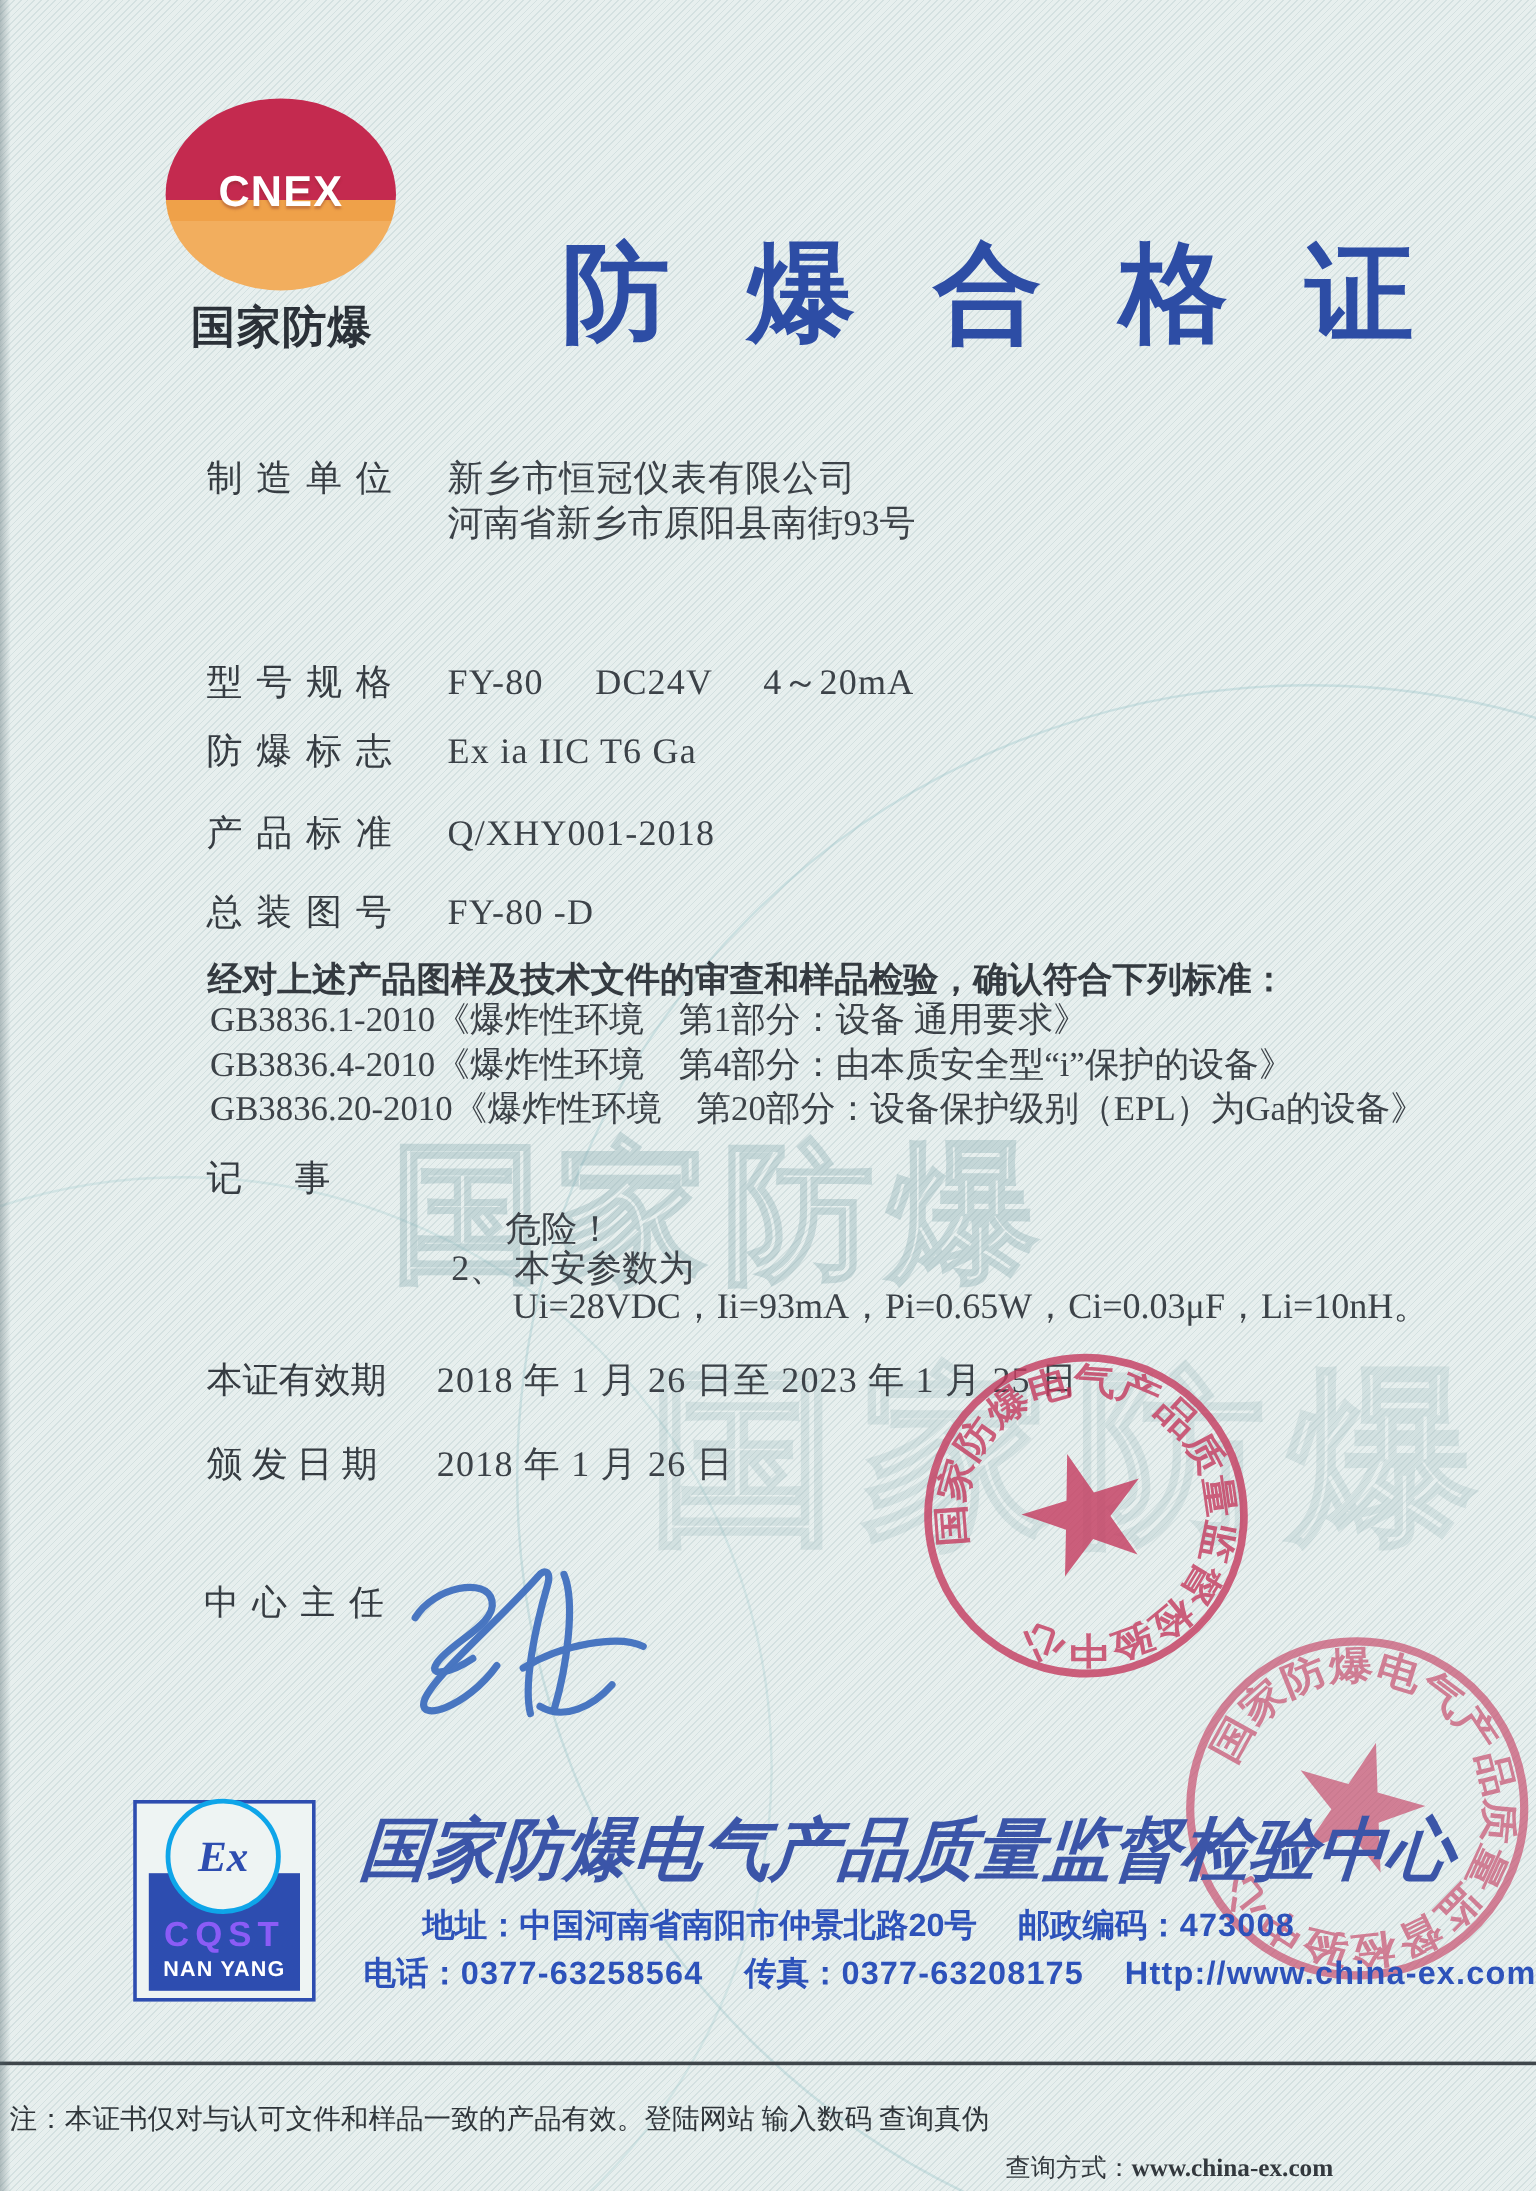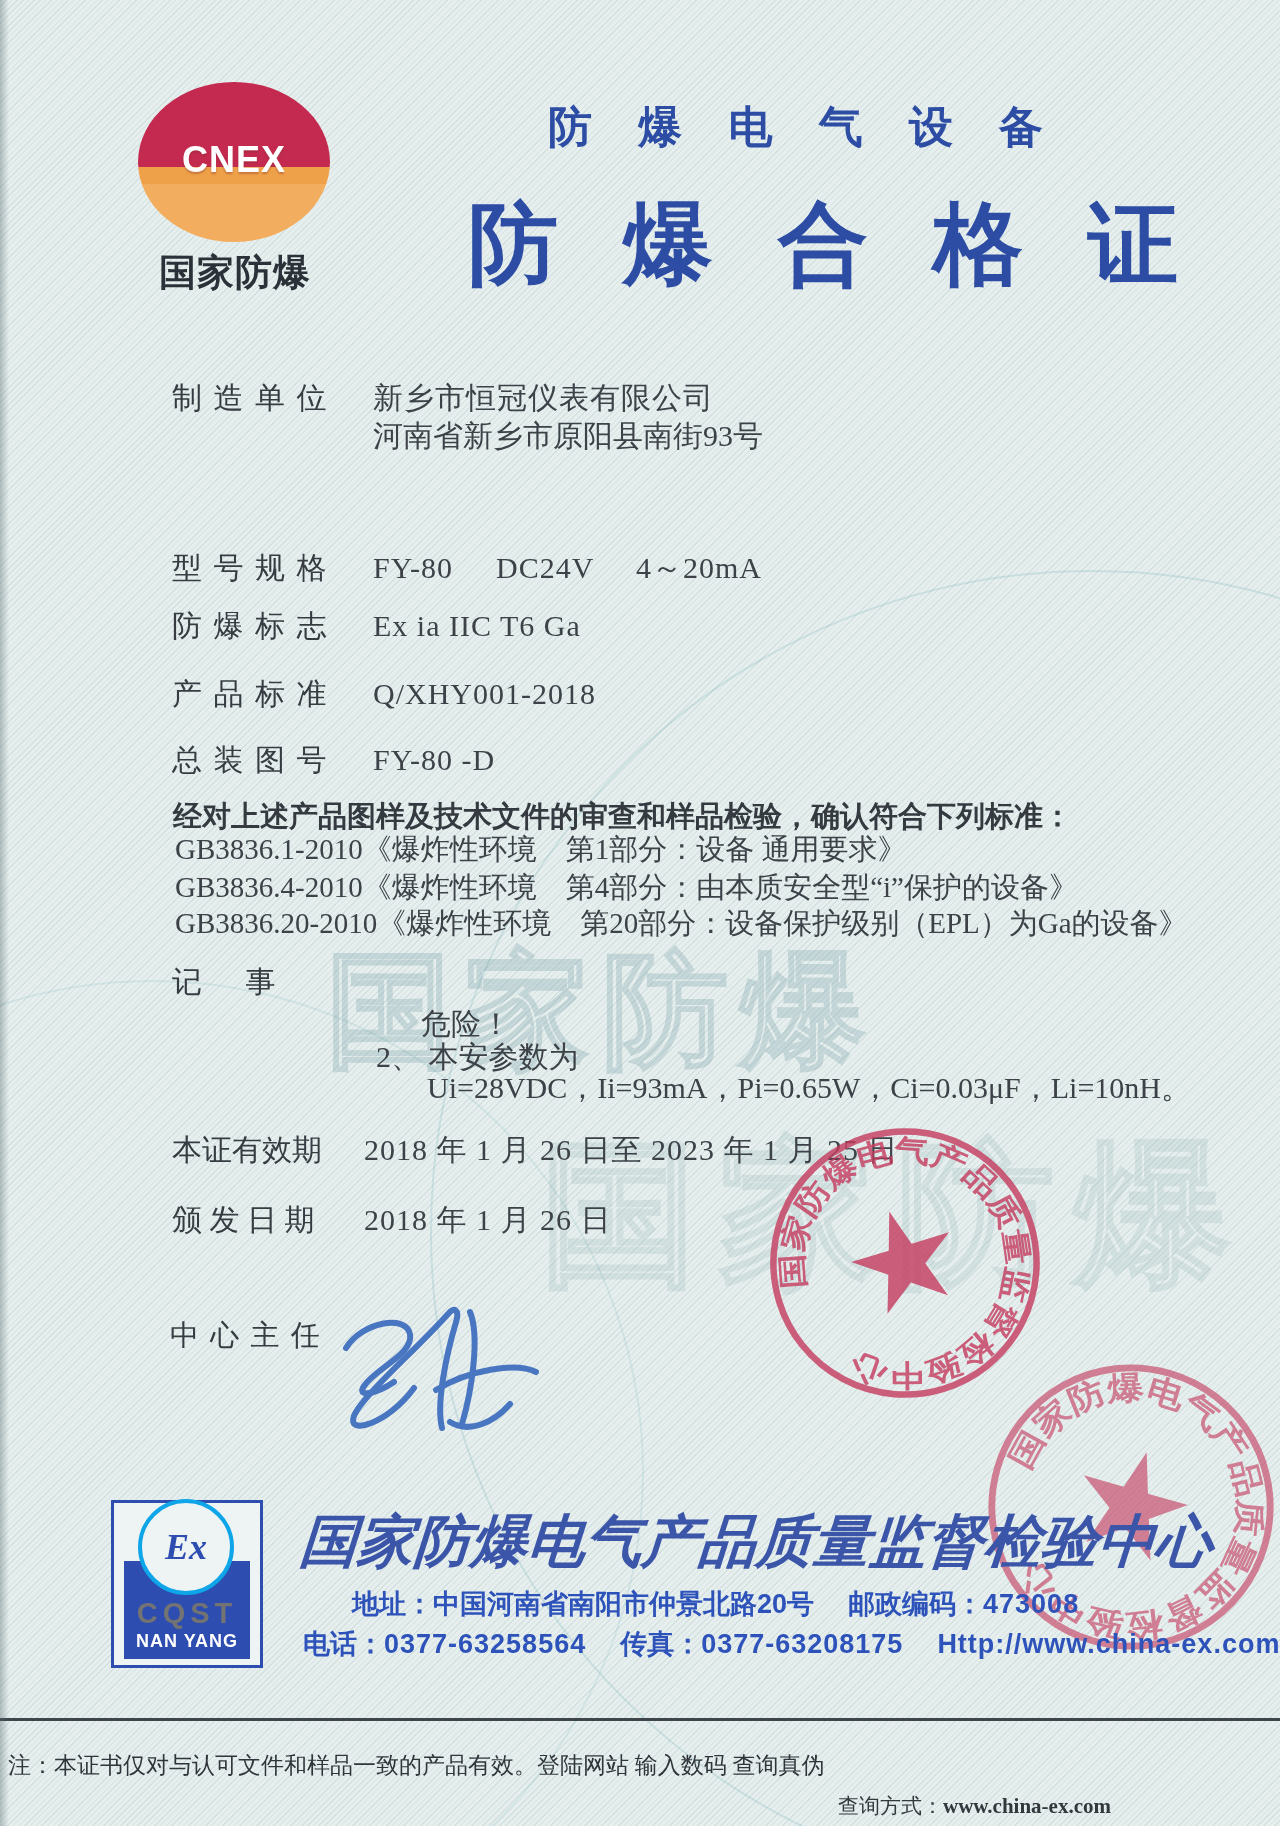--- a/index.html
+++ b/index.html
@@ -56,21 +56,21 @@
   .stamp{position:absolute;pointer-events:none;}
   .s1{left:766px;top:1124px;width:278px;height:278px;transform:rotate(-17deg);color:rgba(196,58,94,.80);}
   .s2{left:984px;top:1360px;width:294px;height:294px;transform:rotate(16deg);color:rgba(196,58,94,.62);}
 
   
   .exbadge{left:111px;top:1500px;width:146px;height:162px;border:3px solid #2d4db0;background:#eef4f3;}
   .exbox{position:absolute;left:10px;right:10px;top:58px;bottom:6px;background:#2d4db0;}
   .excircle{position:absolute;left:24px;top:-4px;width:88px;height:88px;border:4px solid #0ea5e9;
     border-radius:50%;background:#eef4f3;display:flex;align-items:center;justify-content:center;
     font-style:italic;font-weight:700;font-size:36px;color:#2d4db0;font-family:"Liberation Serif",serif;}
-  .cqst{position:absolute;left:0;right:0;top:94px;text-align:center;color:#737373;
+  .cqst{position:absolute;left:0;right:0;top:94px;text-align:center;color:#8b5cf6;
     font-family:"Liberation Sans",sans-serif;font-weight:700;font-size:29px;letter-spacing:5px;}
   .nanyang{position:absolute;left:0;right:0;top:128px;text-align:center;color:#fff;
     font-family:"Liberation Sans",sans-serif;font-weight:700;font-size:18px;letter-spacing:1px;}
   .org-name{left:300px;top:1504px;font-size:57px;font-weight:700;font-style:italic;color:#3b55a8;
     transform:skew(-4deg);white-space:nowrap;letter-spacing:0px;}
   .contact{position:absolute;font-family:"Liberation Sans",sans-serif;font-weight:700;font-size:27px;
     color:#2d52ba;white-space:nowrap;}
   .contact .gap{display:inline-block;width:34px;}
   .contact .b{letter-spacing:1px;}
 
@@ -90,21 +90,20 @@
   <div class="curve c1"></div>
   <div class="curve c2"></div>
   <div class="wm wm1 abs">国家防爆</div>
   <div class="wm wm2 abs">国家防爆</div>
 
   <div class="logo-oval abs">
     <span class="logo-brand">CNEX</span>
   </div>
   <div class="logo-caption abs">国家防爆</div>
 
-  <div class="doc-type abs">防 爆 电 气 设 备</div>
   <div class="main-title abs">防 爆 合 格 证</div>
 
   <div class="row" style="top:378px">
     <span class="lab">制 造 单 位</span><span class="val">新乡市恒冠仪表有限公司</span>
   </div>
   <div class="cont" style="top:416px">河南省新乡市原阳县南街93号</div>
 
 
   <div class="row" style="top:548px">
     <span class="lab">型 号 规 格</span><span class="val vw1">FY-80</span><span class="val vw2">DC24V</span><span class="val">4～20mA</span>

